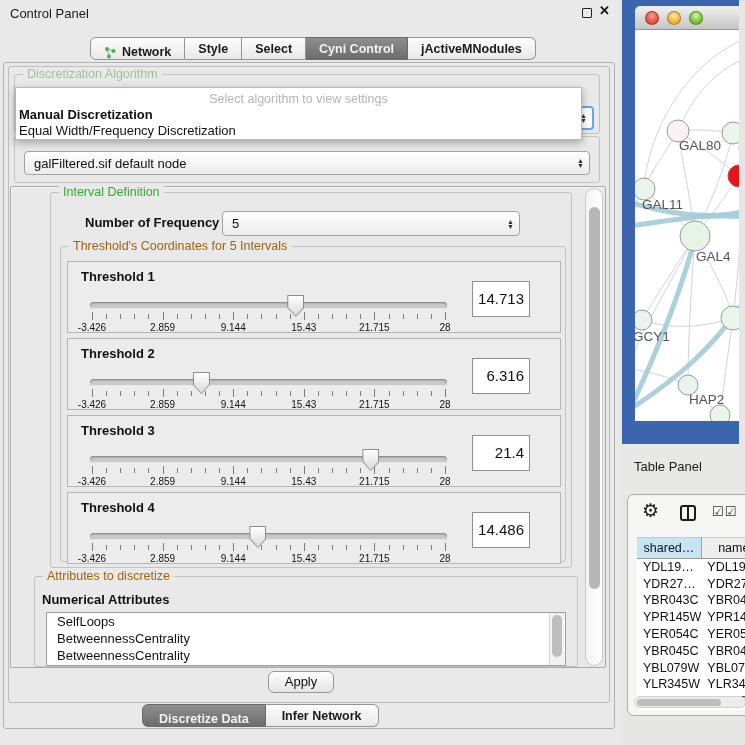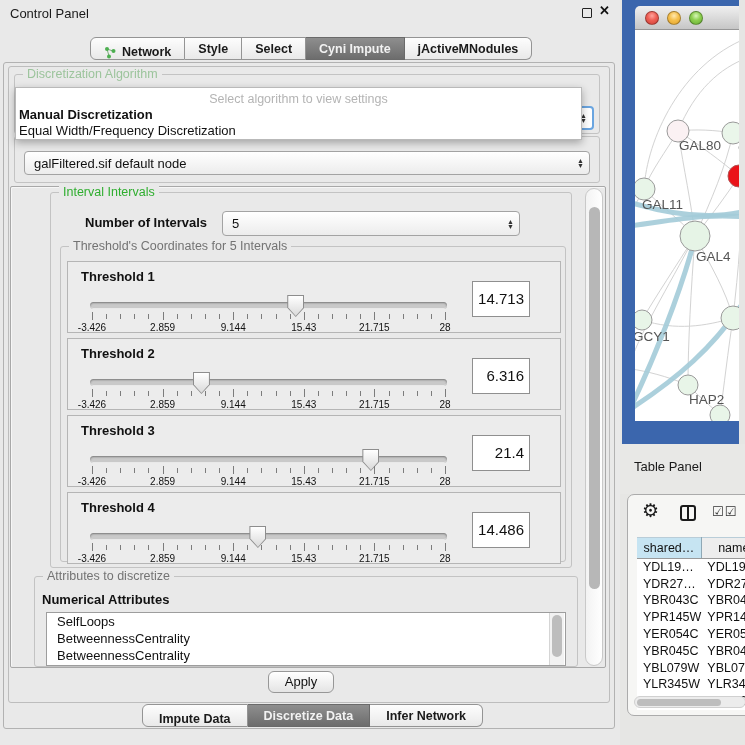--- a/index.html
+++ b/index.html
@@ -27,21 +27,21 @@
   .outer-panel { position:absolute; left:3px; top:62px; width:612px; height:667px;
                  border:1px solid #b2b2b2; border-radius:3px; background:#e9e9e9; }
   .inner-panel { position:absolute; left:8px; top:66px; width:602px; height:637px;
                  border:1px solid #bdbdbd; border-radius:3px; background:#e9e9e9; }
 
   .group { position:absolute; border:1px solid #c3c3c3; border-radius:3px; }
   .group > .legend { position:absolute; top:-8px; left:8px; background:#e9e9e9; padding:0 4px;
                      font-size:12.5px; white-space:nowrap; }
   .legend-green { color:#2fae2f; }
   .legend-green-dim { color:#9cc49c; }
-  .legend-blue { color:#737373; }
+  .legend-blue { color:#a16207; }
   .legend-dark { color:#2c2c2c; }
 
   .combo { position:absolute; background:linear-gradient(#ffffff,#ececec); border:1px solid #a3a3a3;
            border-radius:4px; font-size:13px; color:#111; display:flex; align-items:center; padding-left:9px; }
   .stepper { position:absolute; right:5px; top:50%; transform:translateY(-50%); display:flex;
              flex-direction:column; align-items:center; font-size:7px; line-height:5px; color:#333; }
 
   
   .algo-combo-fragment { position:absolute; left:568px; top:106px; width:26px; height:24px;
                          background:#fff; border:2px solid #6aa5e0; border-radius:4px; z-index:5; }
@@ -158,21 +158,21 @@
     <span>Style</span>
   </button>
 
   <button class="tab">
 
     <span>Select</span>
   </button>
 
   <button class="tab active">
 
-    <span>Cyni Impute</span>
+    <span>Cyni Control</span>
   </button>
 
   <button class="tab">
 
     <span>jActiveMNodules</span>
   </button>
 </div>
 
     <div class="outer-panel"></div>
     <div class="inner-panel"></div>
@@ -204,23 +204,23 @@
       <span>galFiltered.sif default node</span>
       <span class="stepper">▲<br>▼</span>
     </div>
 
     <div class="scroll-panel"></div>
     <div class="vscroll">
       <div class="thumb"></div>
     </div>
 
     <div class="group" style="left:50px; top:192px; width:522px; height:376px;">
-      <span class="legend legend-green">Interval Intervals</span>
-    </div>
-    <div class="noi-label">Number of Intervals</div>
+      <span class="legend legend-green">Interval Definition</span>
+    </div>
+    <div class="noi-label">Number of Frequency</div>
     <div class="combo" style="left:222px; top:211px; width:298px; height:25px;">
       <span>5</span>
       <span class="stepper">▲<br>▼</span>
     </div>
 
     <div class="group" style="left:60px; top:246px; width:506px; height:316px;">
       <span class="legend legend-blue">Threshold's Coordinates for 5 Intervals</span>
       <div class="thresh-list">
   <div class="thresh">
     <div class="t-label">Threshold 1</div>
@@ -415,24 +415,20 @@
 
   <li>BetweennessCentrality</li>
 </ul>
     <div class="attr-scroll">
       <div class="thumb"></div>
     </div>
 
     <button class="apply-btn">Apply</button>
 
     <div class="tabbar" id="bottom-tabs">
-  <button class="tab">
-
-    <span>Impute Data</span>
-  </button>
 
   <button class="tab active">
 
     <span>Discretize Data</span>
   </button>
 
   <button class="tab">
 
     <span>Infer Network</span>
   </button>

